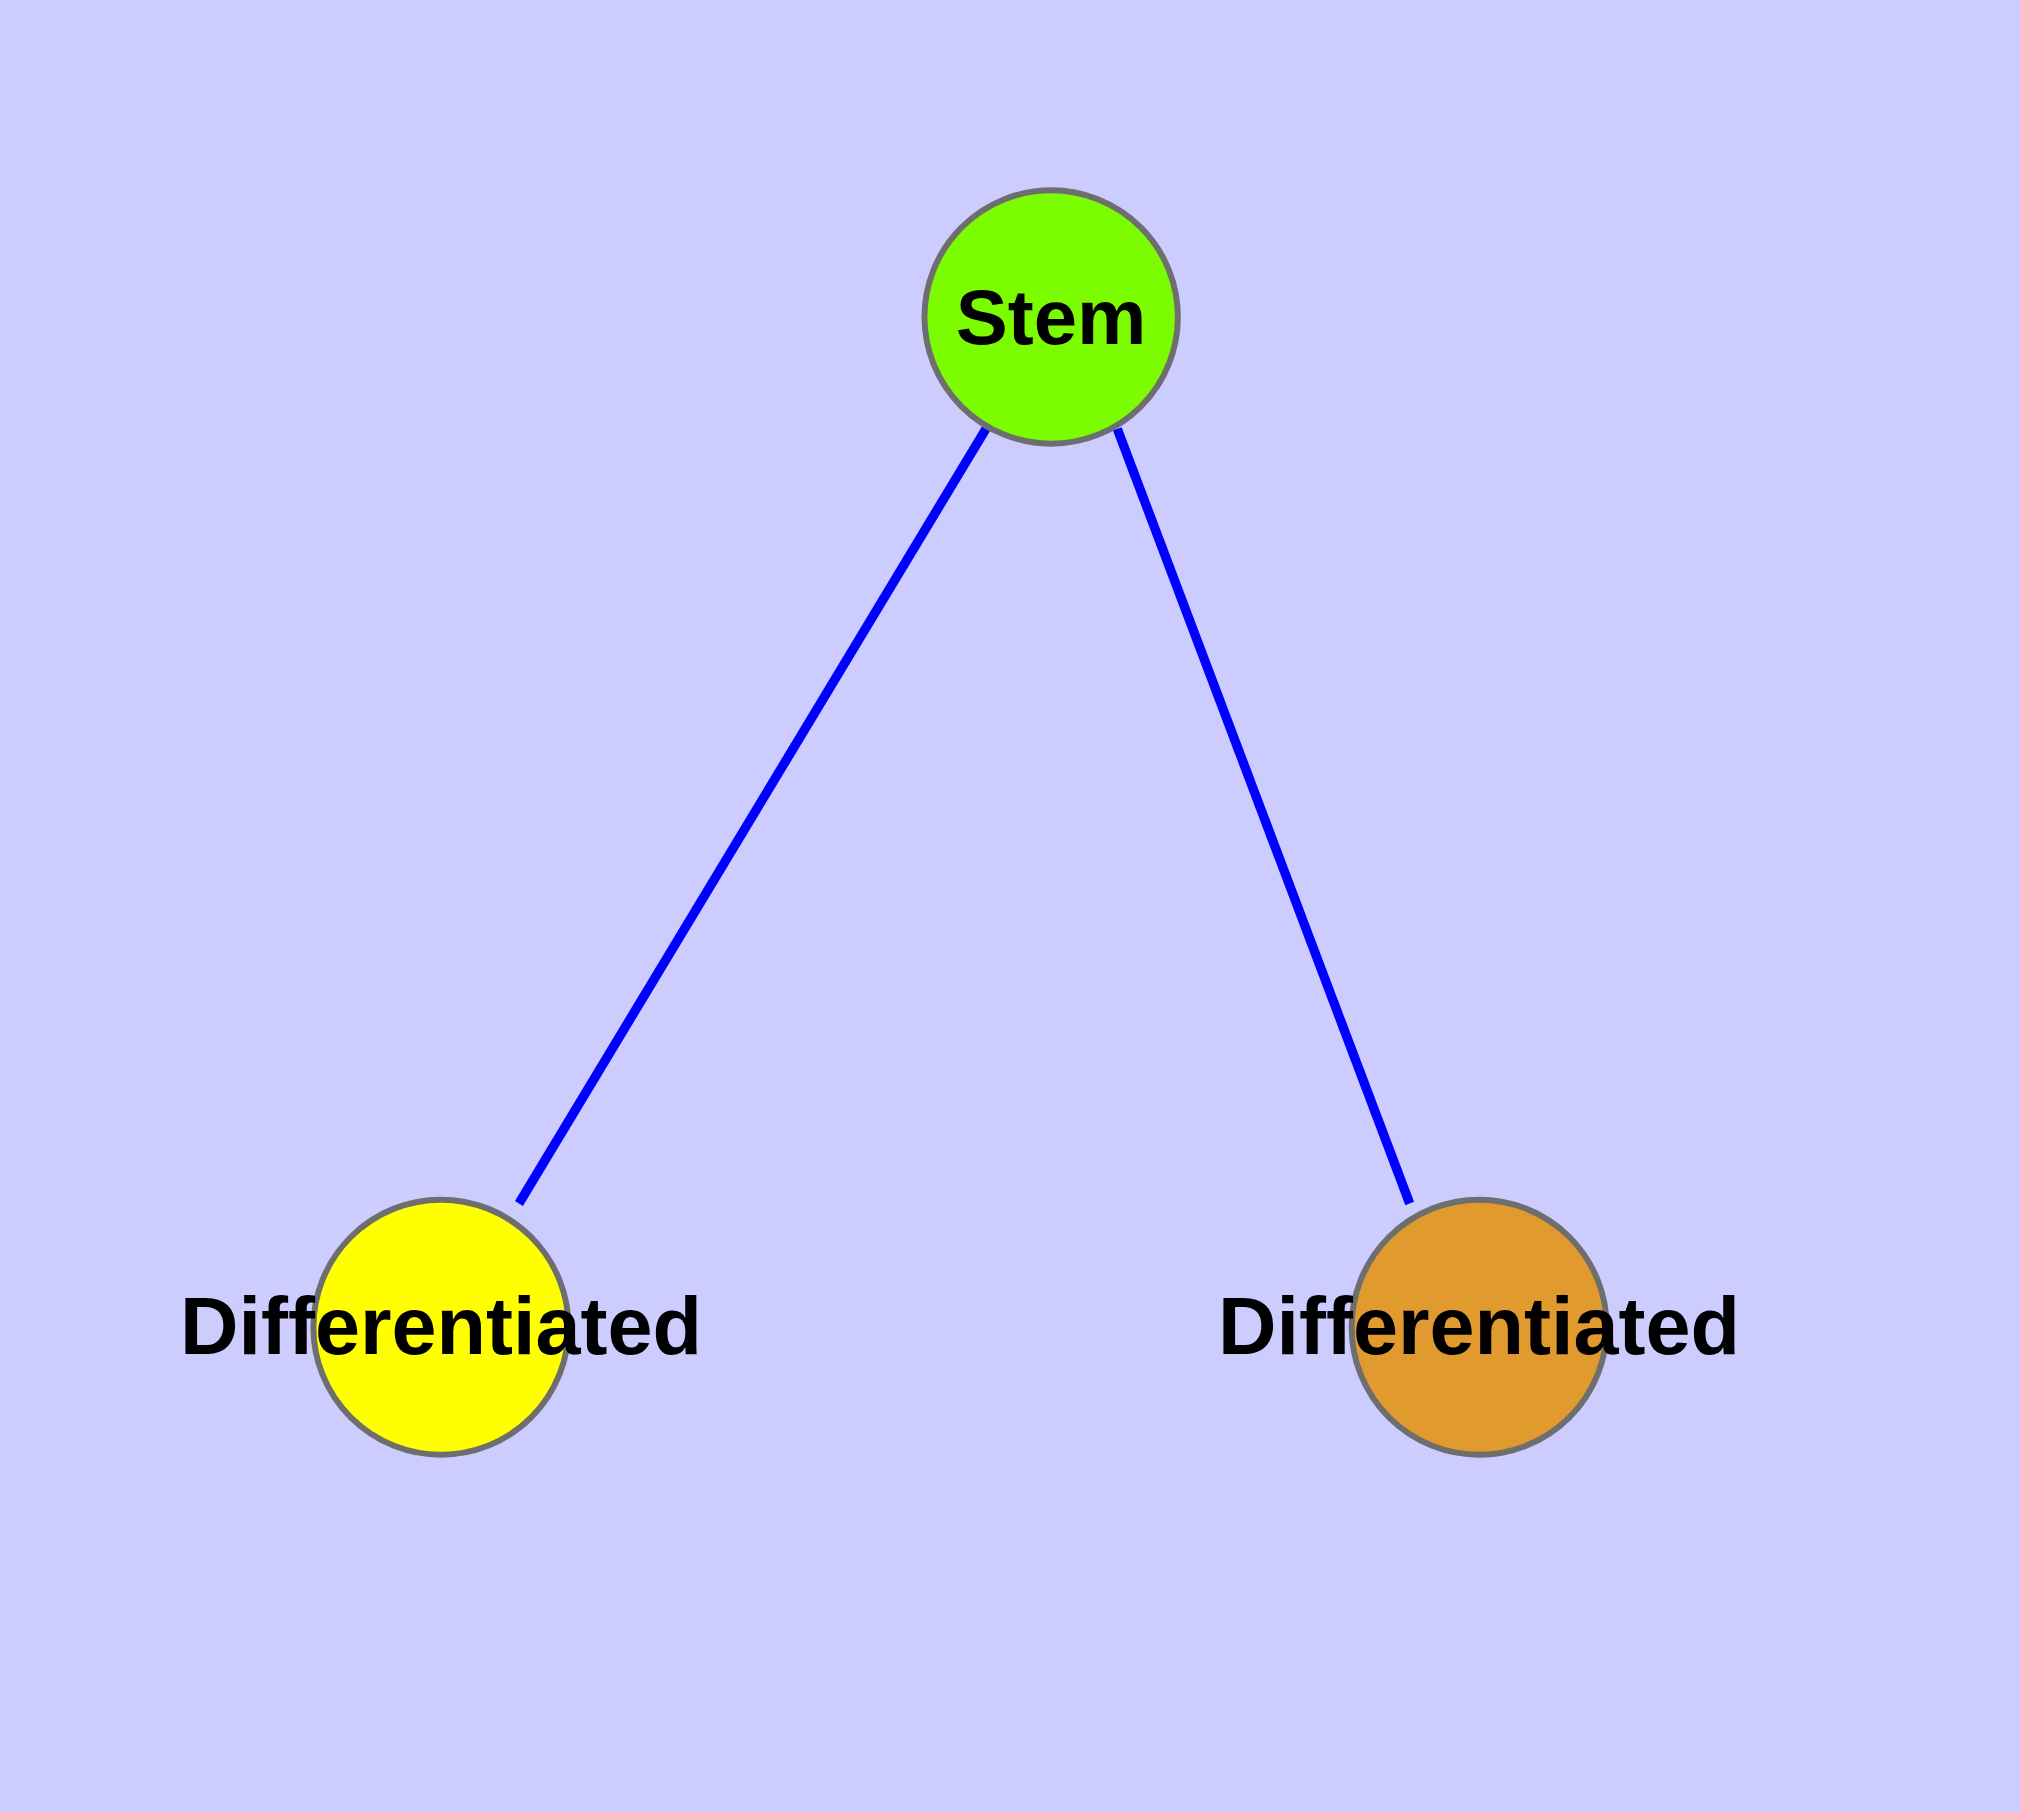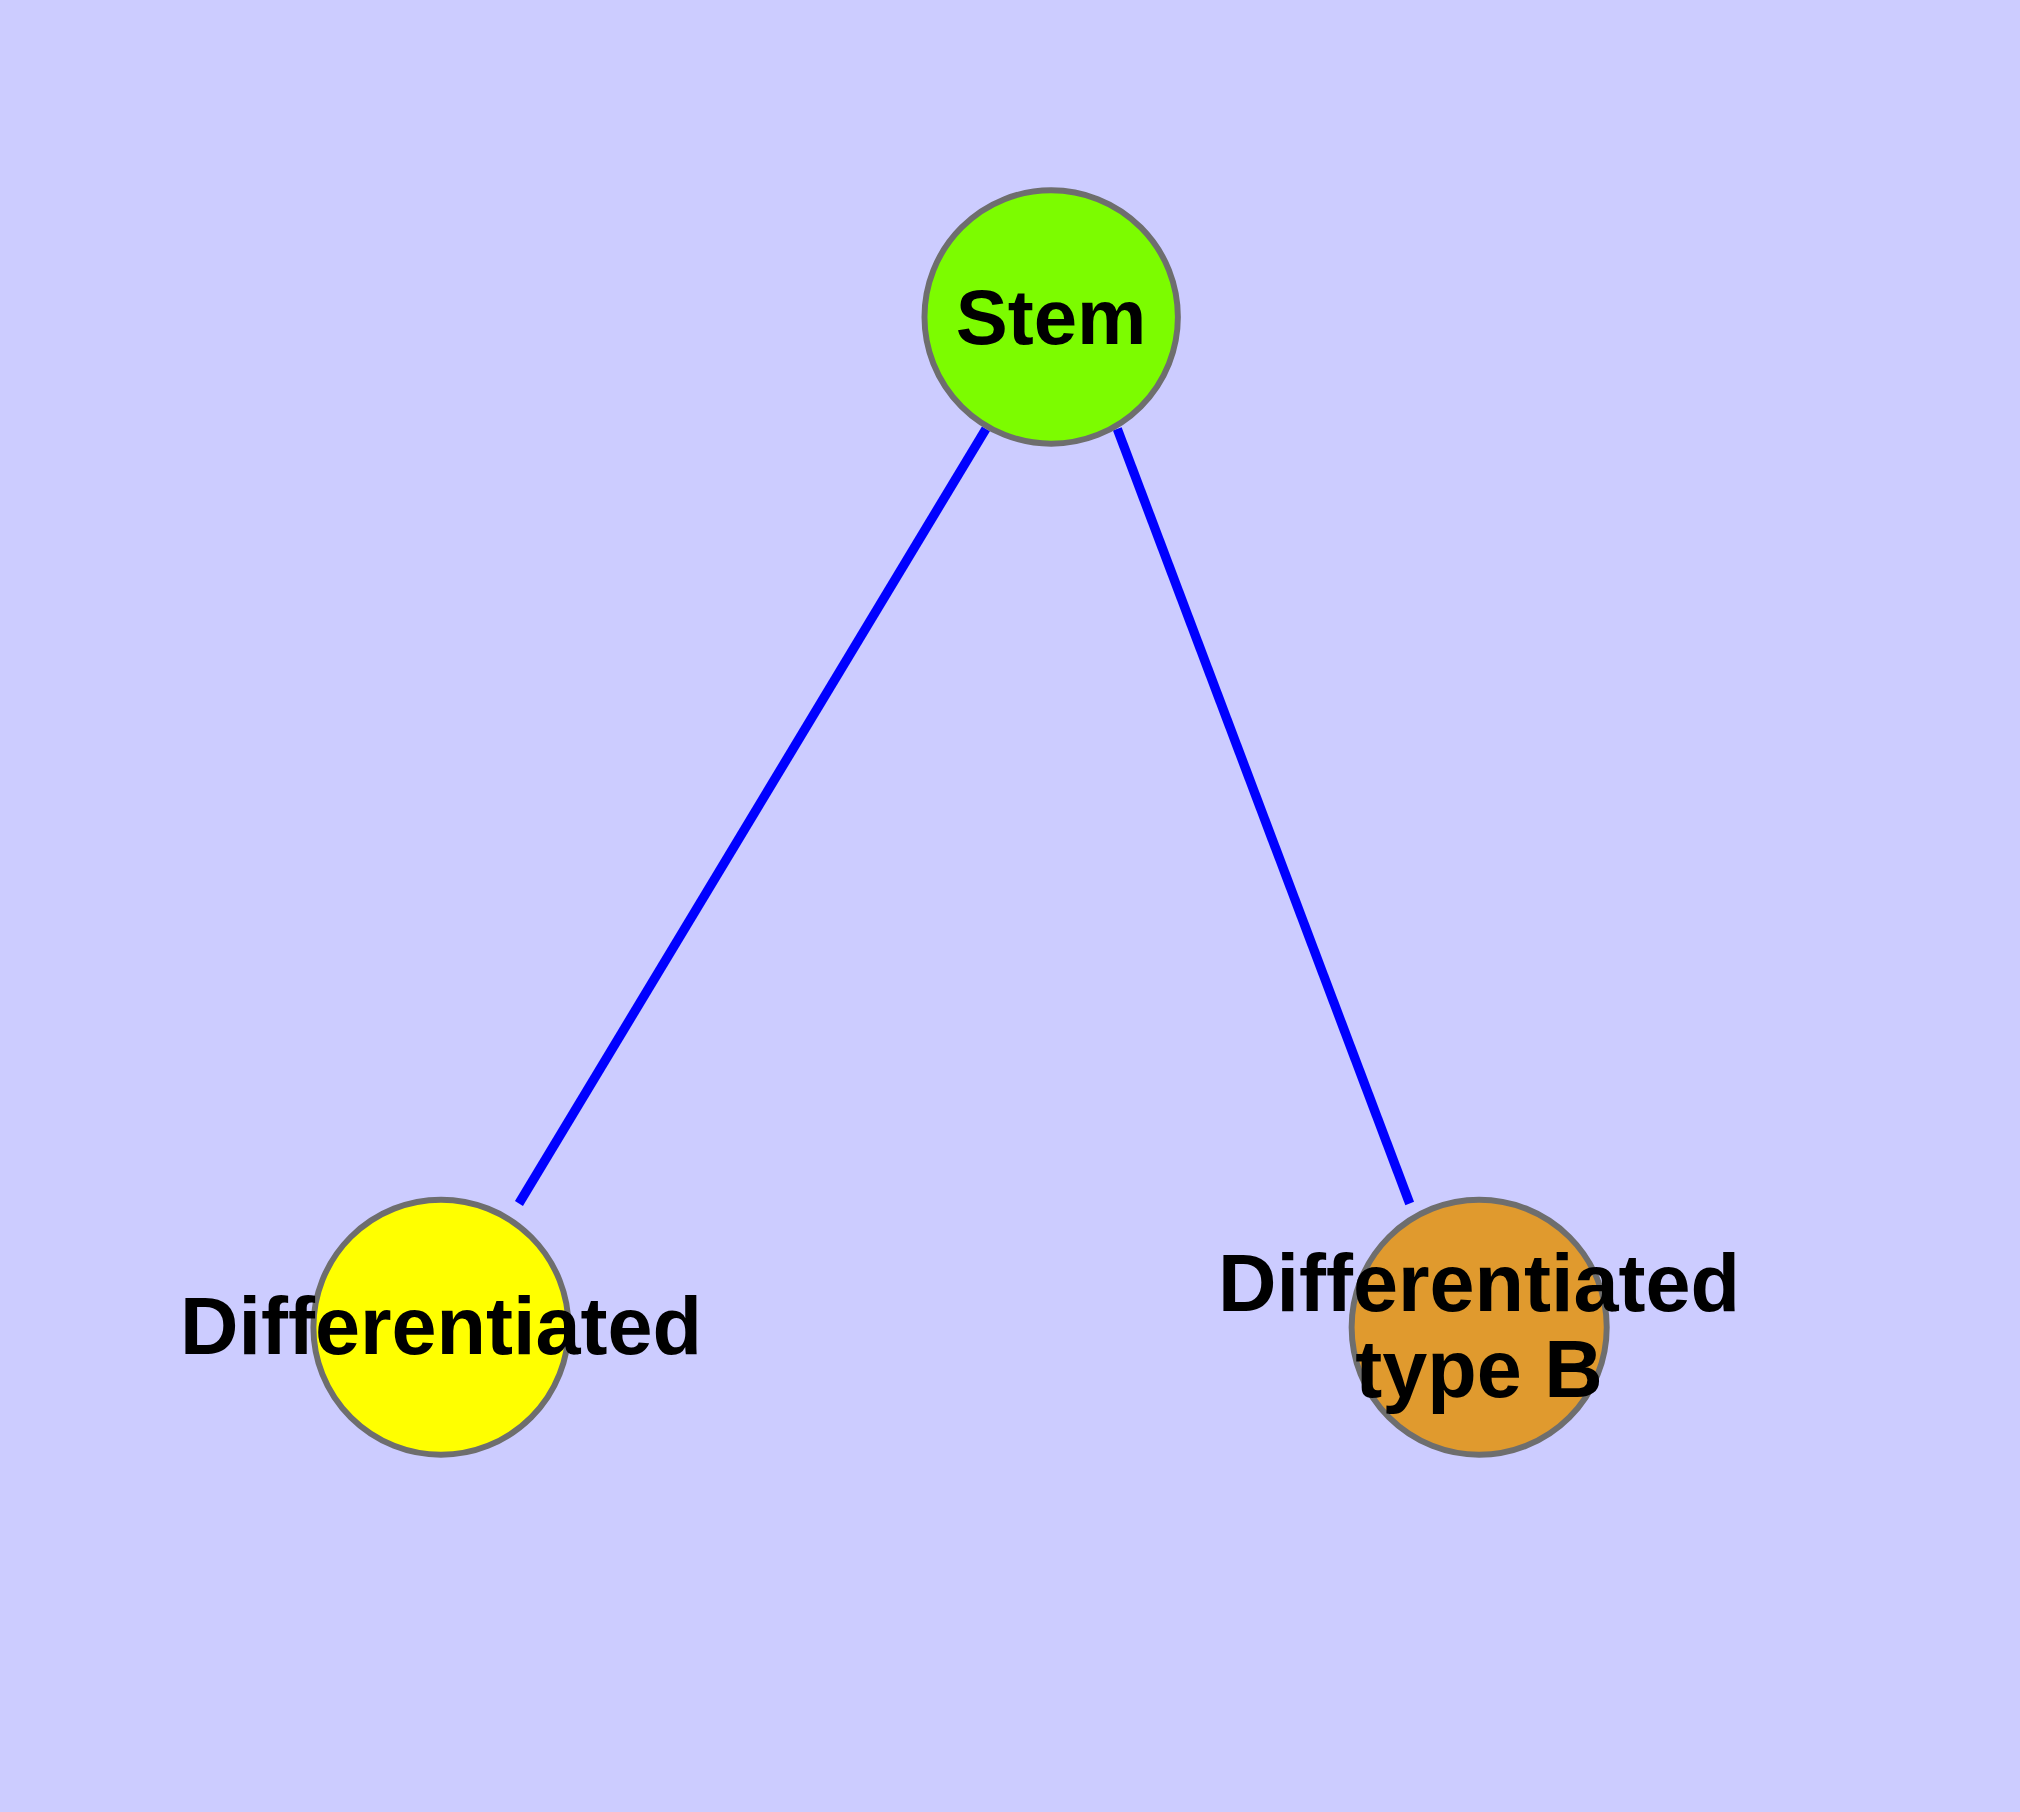--- a/index.html
+++ b/index.html
@@ -75,17 +75,16 @@
   <div class="node-label" id="label-stem" style="left: 1051px; top: 317px;">
     <span class="line">Stem</span>
   </div>
 
   <div class="node-label" id="label-diff-a" style="left: 441px; top: 1327px;">
     <span class="line">Differentiated</span>
   </div>
 
   <div class="node-label" id="label-diff-b" style="left: 1479px; top: 1327px;">
     <span class="line">Differentiated</span>
-    <span class="line">type B</span>
   </div>
 
 </div>
 
 
 </body></html>

